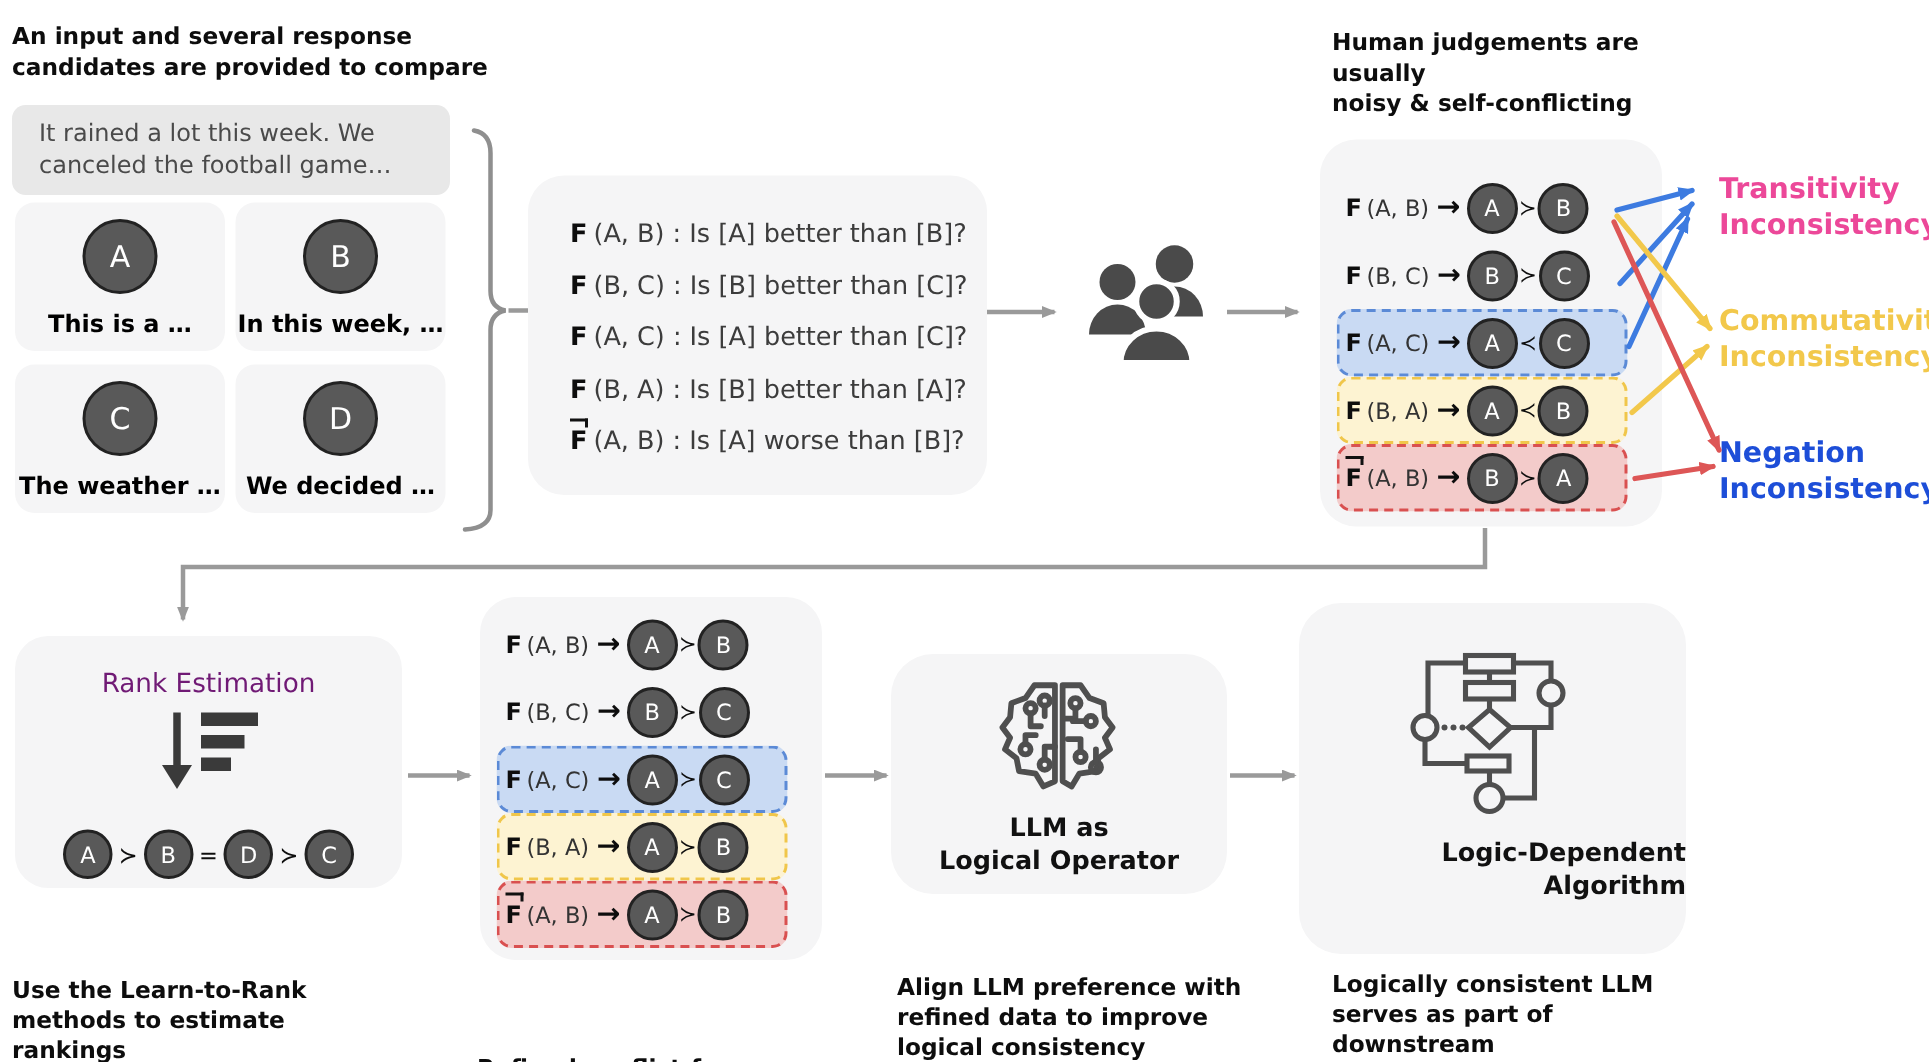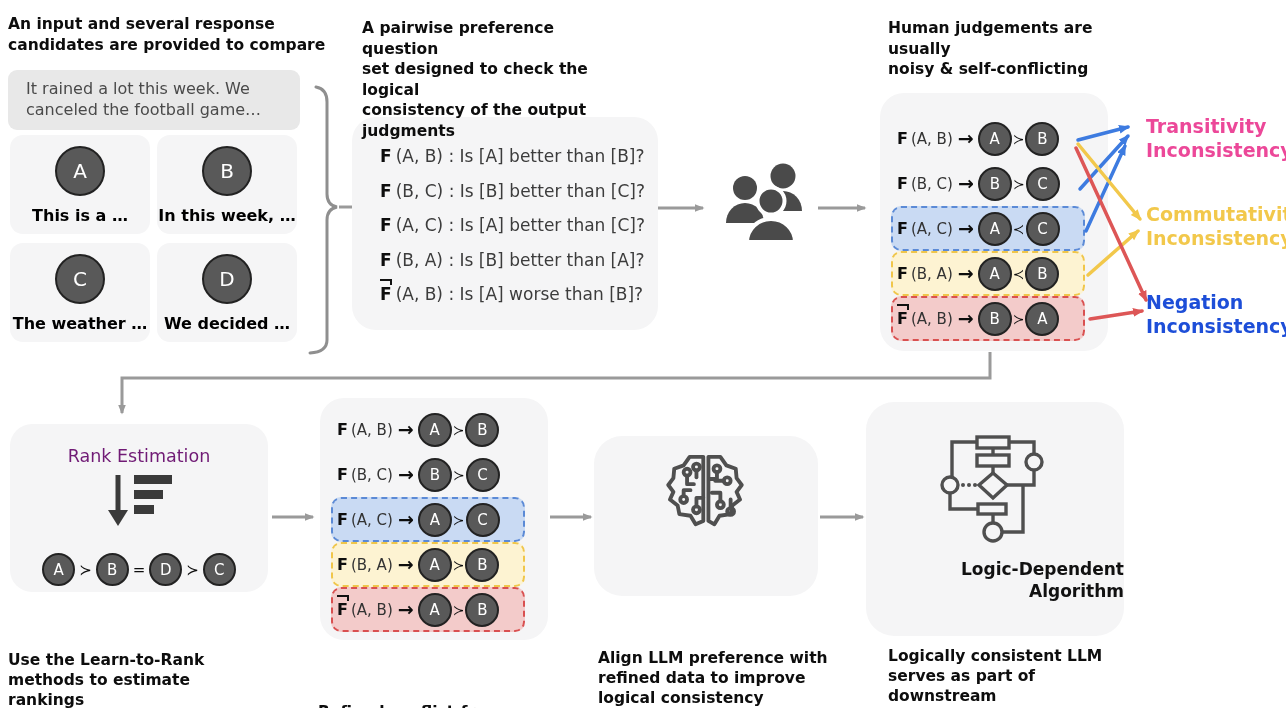--- a/index.html
+++ b/index.html
@@ -131,24 +131,20 @@
   </div>
   <div class="card" style="left:10px; top:243px;">
     <span class="circle">C</span>
     <div class="card-label">The weather …</div>
   </div>
   <div class="card" style="left:157px; top:243px;">
     <span class="circle">D</span>
     <div class="card-label">We decided …</div>
   </div>
 
-  <div class="hdr" style="left:362px; top:18px; width:272px;">A pairwise preference question
-set designed to check the logical
-consistency of the output
-judgments</div>
 
   <div class="panel q-panel">
     <div class="q-rows">
       <div class="qrow">
         <span class="qf">F</span>
         <span class="qrest">(A, B) : Is [A] better than [B]?</span>
       </div>
       <div class="qrow">
         <span class="qf">F</span>
         <span class="qrest">(B, C) : Is [B] better than [C]?</span>
@@ -315,20 +311,22 @@
       <circle cx="62" cy="22" r="4"></circle>
       <path d="M62,26 L62,34 L54,34"></path>
       <circle cx="74" cy="36" r="4"></circle>
       <path d="M70,36 L60,36"></path>
       <circle cx="66" cy="64" r="4"></circle>
       <path d="M66,60 L66,50 L56,50"></path>
       <circle cx="78" cy="72" r="4"></circle>
       <path d="M78,68 L78,58"></path>
     </g>
   </svg>
+  <div class="llm-title">LLM as
+Logical Operator</div>
 
   <div class="panel logic-panel"></div>
   <svg class="icon-abs" style="left:930px; top:425px;" width="130" height="130" viewBox="0 0 130 130">
     <g fill="none" stroke="#4f4f4f" stroke-width="3.4" stroke-linejoin="miter">
       <path d="M47,17 L22,17 L22,52"></path>
       <path d="M79,17 L104,17 L104,29"></path>
       <path d="M104,45 L104,60 L77,60"></path>
       <path d="M20,68 L20,84 L48,84"></path>
       <path d="M72,107 L93,107 L93,60"></path>
       <line x1="63" y1="23" x2="63" y2="30"></line>

